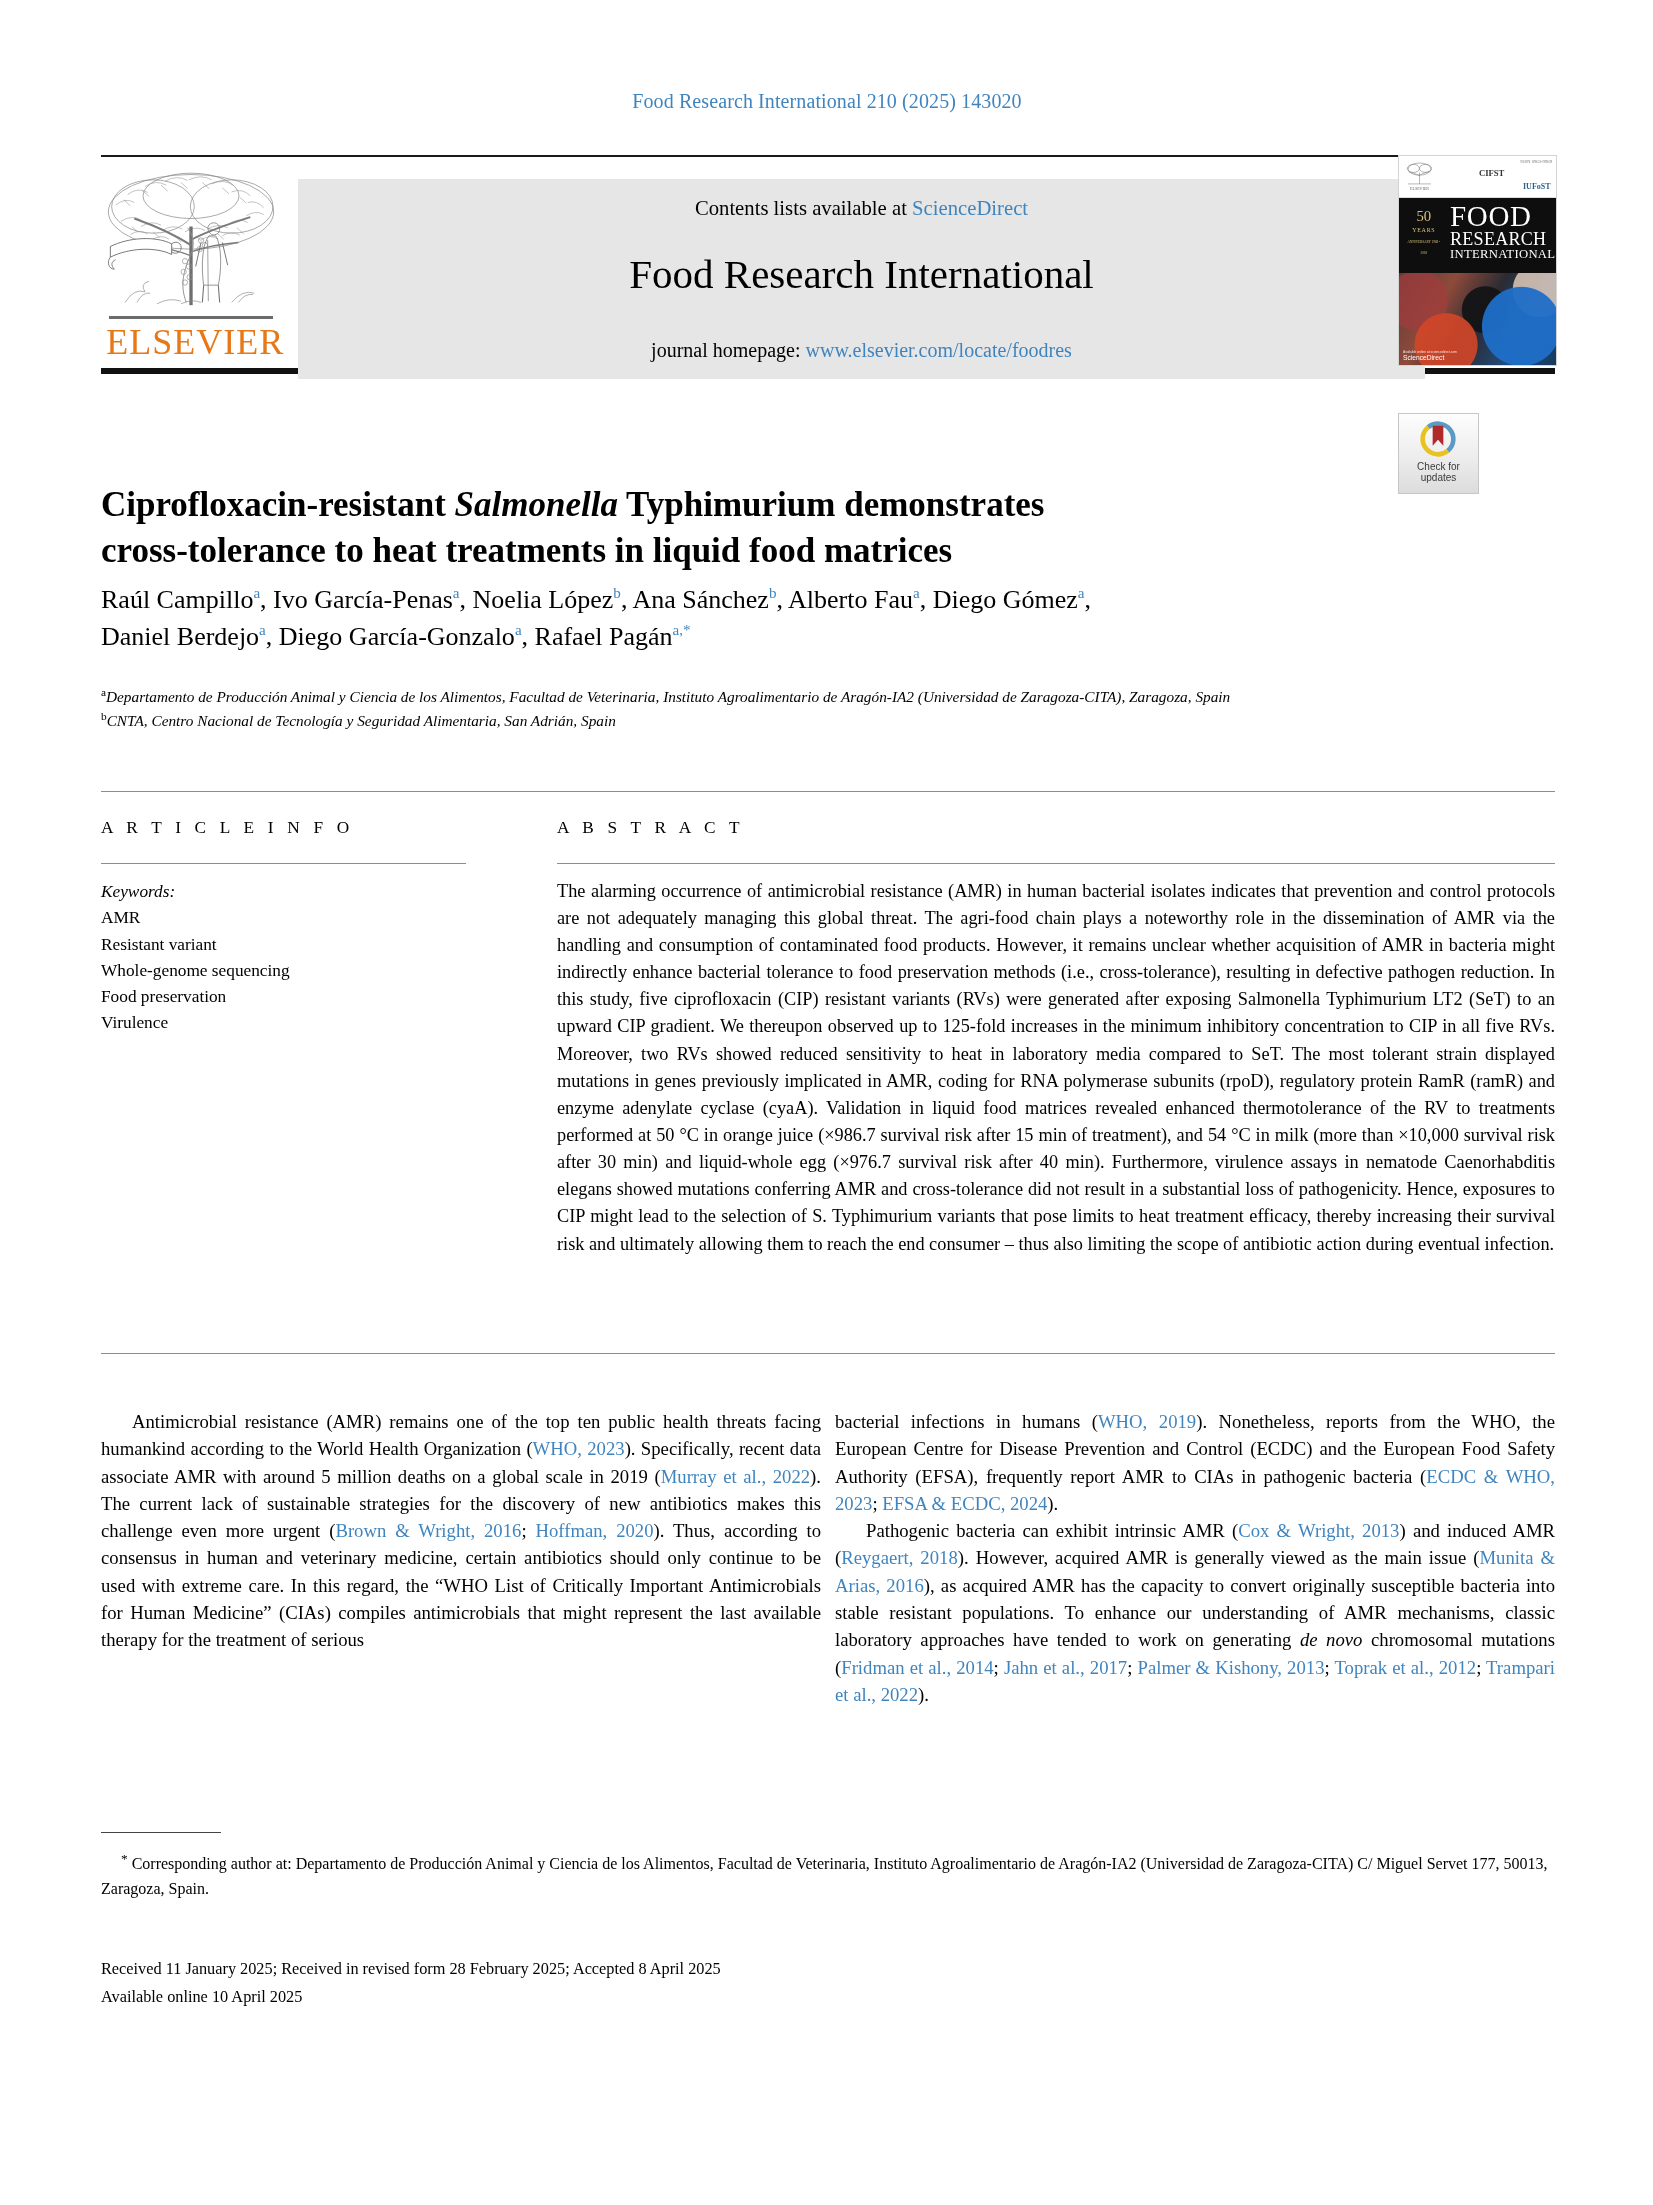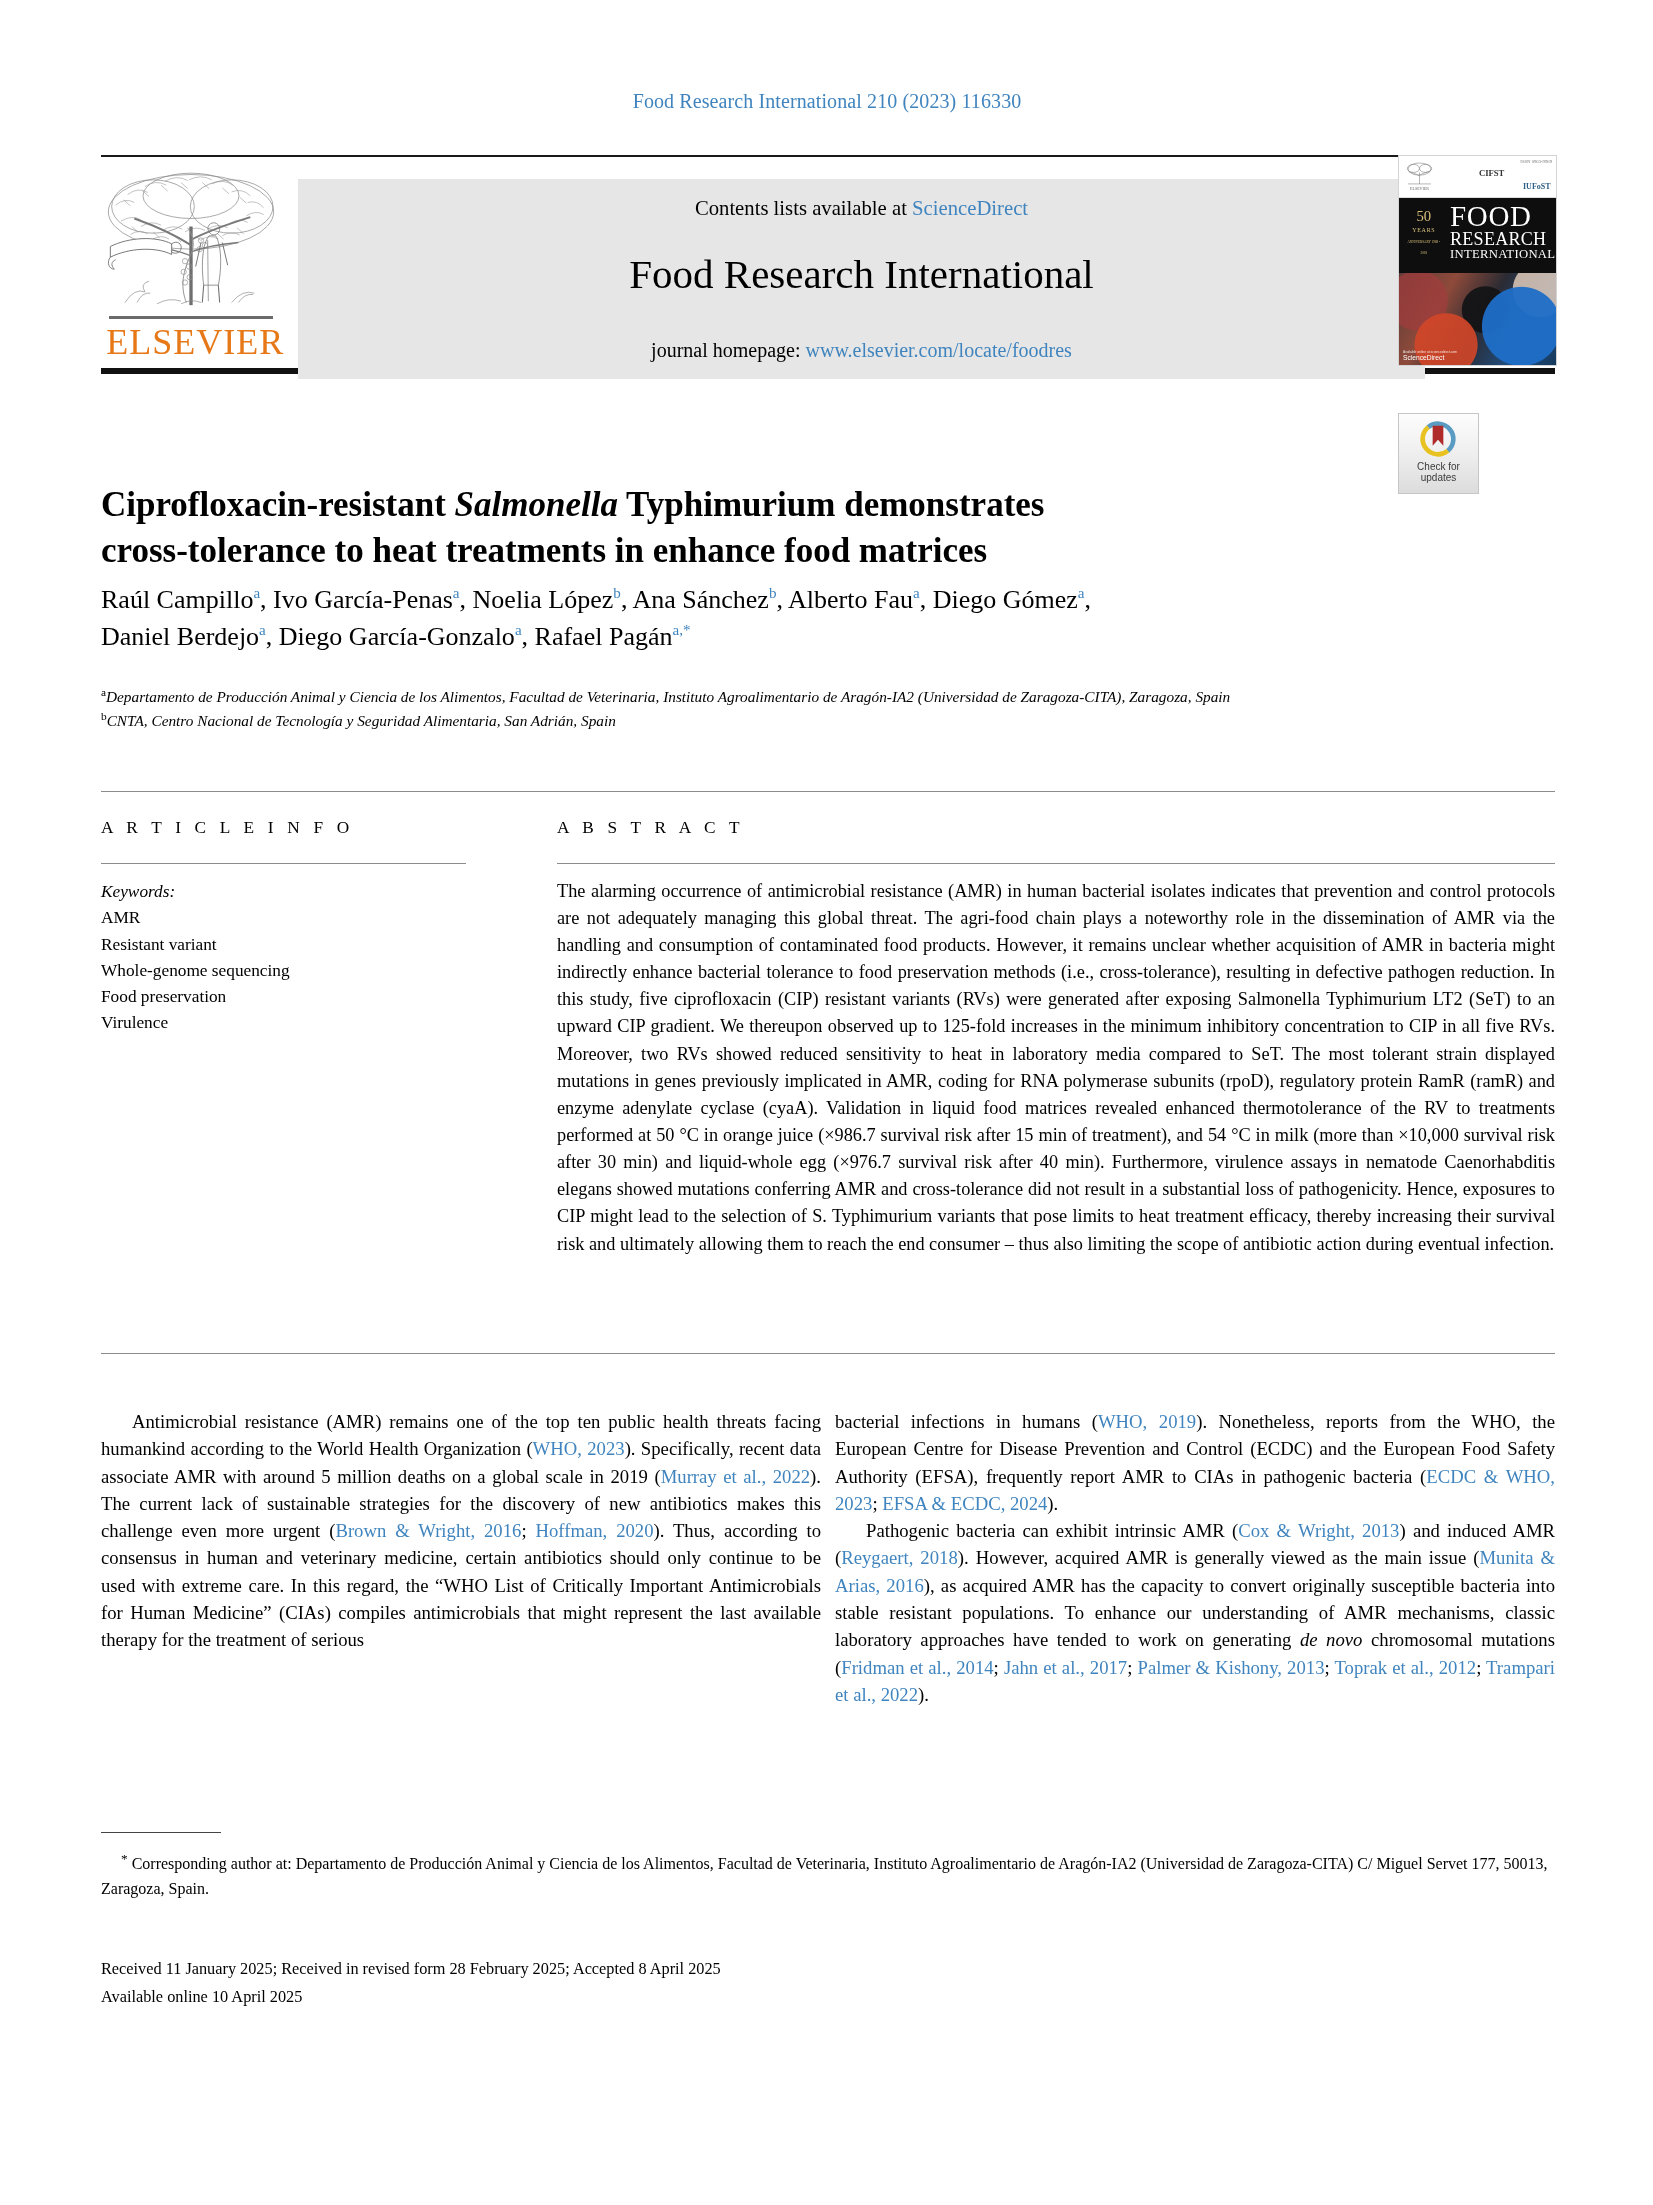--- a/index.html
+++ b/index.html
@@ -377,21 +377,21 @@
     font-size: 16.3px;
     line-height: 1.70;
   }
   .pubinfo div { white-space: nowrap; }
 </style>
 </head>
 <body>
 
 <div class="page">
 
-  <div class="running-head">Food Research International 210 (2023) 116330</div>
+  <div class="running-head">Food Research International 210 (2025) 143020</div>
 
   <div class="rule-top"></div>
   <div class="rule-bottom-thick"></div>
 
   <div class="masthead">
 
     <div class="elsevier-logo">
       <div class="elsevier-tree">
         <svg viewBox="0 0 270 232" width="180" height="155" aria-hidden="true">
           <g stroke="#6f6f6f" fill="none" stroke-width="1.1">
@@ -507,21 +507,21 @@
       <path d="M22 10 L38 10 L38 40 L30 31 L22 40 Z" fill="#b02a2a"></path>
     </svg>
     <div class="label">
       <span>Check for</span><br>
       <span>updates</span>
     </div>
   </div>
 
   <h1 class="article-title">
     <span>Ciprofloxacin-resistant </span><em>Salmonella</em><span> Typhimurium demonstrates</span><br>
-    <span>cross-tolerance to heat treatments in enhance food matrices</span>
+    <span>cross-tolerance to heat treatments in liquid food matrices</span>
   </h1>
 
   <div class="authors">
     <span><span>Raúl Campillo</span><sup>a</sup><span>, </span></span><span><span>Ivo García-Penas</span><sup>a</sup><span>, </span></span><span><span>Noelia López</span><sup>b</sup><span>, </span></span><span><span>Ana Sánchez</span><sup>b</sup><span>, </span></span><span><span>Alberto Fau</span><sup>a</sup><span>, </span></span><span><span>Diego Gómez</span><sup>a</sup><span>, </span></span><br><span><span>Daniel Berdejo</span><sup>a</sup><span>, </span></span><span><span>Diego García-Gonzalo</span><sup>a</sup><span>, </span></span><span><span>Rafael Pagán</span><sup class="star">a,*</sup></span>
   </div>
 
   <div class="affiliations">
     <div><sup>a</sup><span>Departamento de Producción Animal y Ciencia de los Alimentos, Facultad de Veterinaria, Instituto Agroalimentario de Aragón-IA2 (Universidad de Zaragoza-CITA), Zaragoza, Spain</span></div>
     <div><sup>b</sup><span>CNTA, Centro Nacional de Tecnología y Seguridad Alimentaria, San Adrián, Spain</span></div>
   </div>

